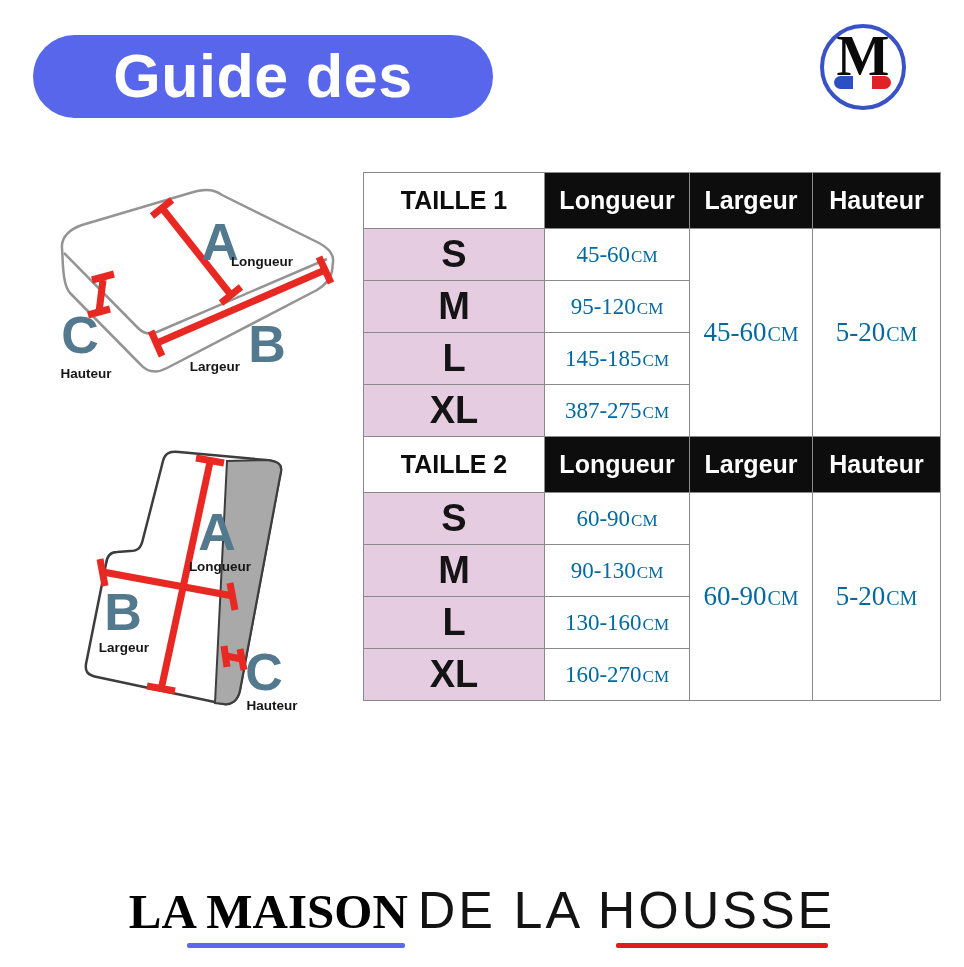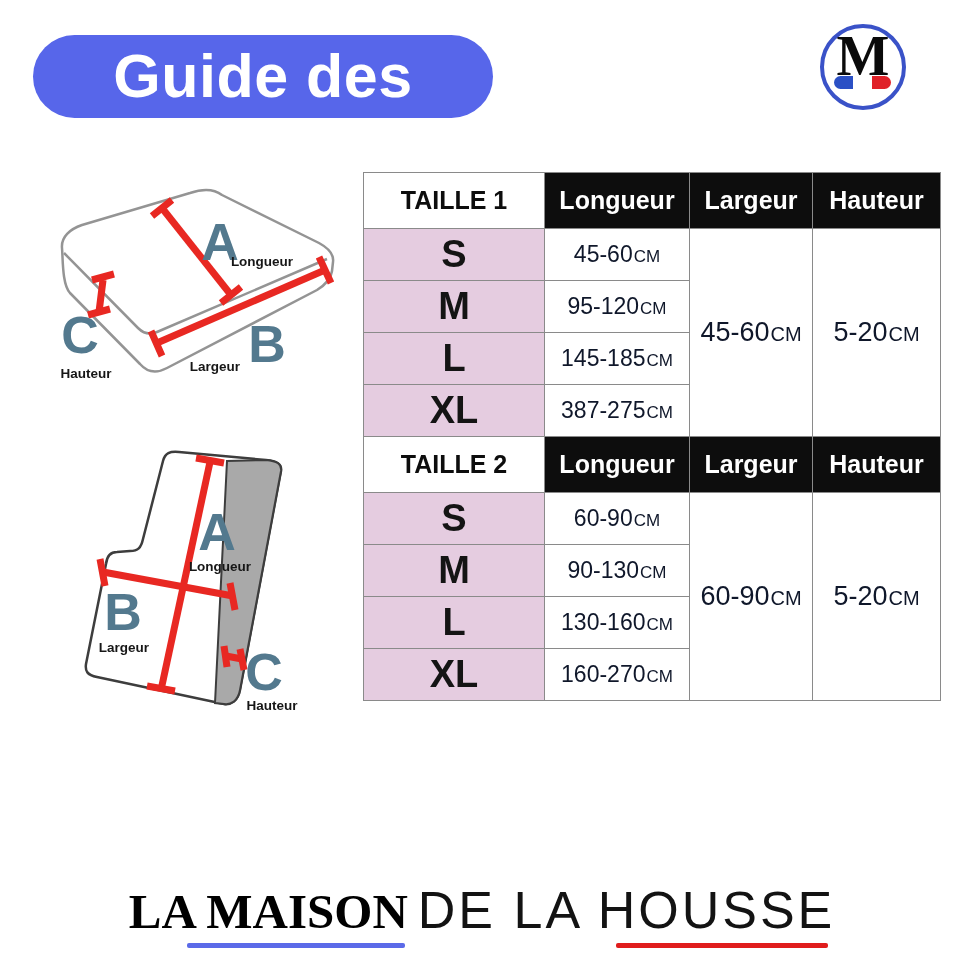--- a/index.html
+++ b/index.html
@@ -45,22 +45,22 @@
     border:1px solid #8a8a8a;text-align:center;vertical-align:middle;
     padding:0;overflow:hidden;
   }
   .size-table tr{height:52px;}
   .size-table tr.hrow{height:56px;}
   col.c1{width:181px;}col.c2{width:145px;}col.c3{width:123px;}col.c4{width:128px;}
   th.title{background:#ffffff;color:#0d0d0d;font-size:25px;font-weight:700;}
   th.dim{background:#0d0d0d;color:#ffffff;font-size:25px;font-weight:700;}
   td.size{background:#e5cce0;color:#141414;font-size:38px;font-weight:700;}
   td.val{
-    background:#ffffff;color:#0f172a;
-    font-family:Liberation Sans, sans-serif;font-size:23px;
+    background:#ffffff;color:#0369a1;
+    font-family:Liberation Serif, serif;font-size:23px;
   }
   td.val .unit{font-size:17px;margin-left:1px;}
   td.val.merged{font-size:27px;}
   td.val.merged .unit{font-size:20px;}
   
   .footer{position:absolute;left:0;top:880px;width:964px;text-align:center;white-space:nowrap;}
   .brand-serif{
     font-family:"Liberation Serif",serif;font-weight:700;font-size:49px;
     color:#000000;letter-spacing:0px;
   }

